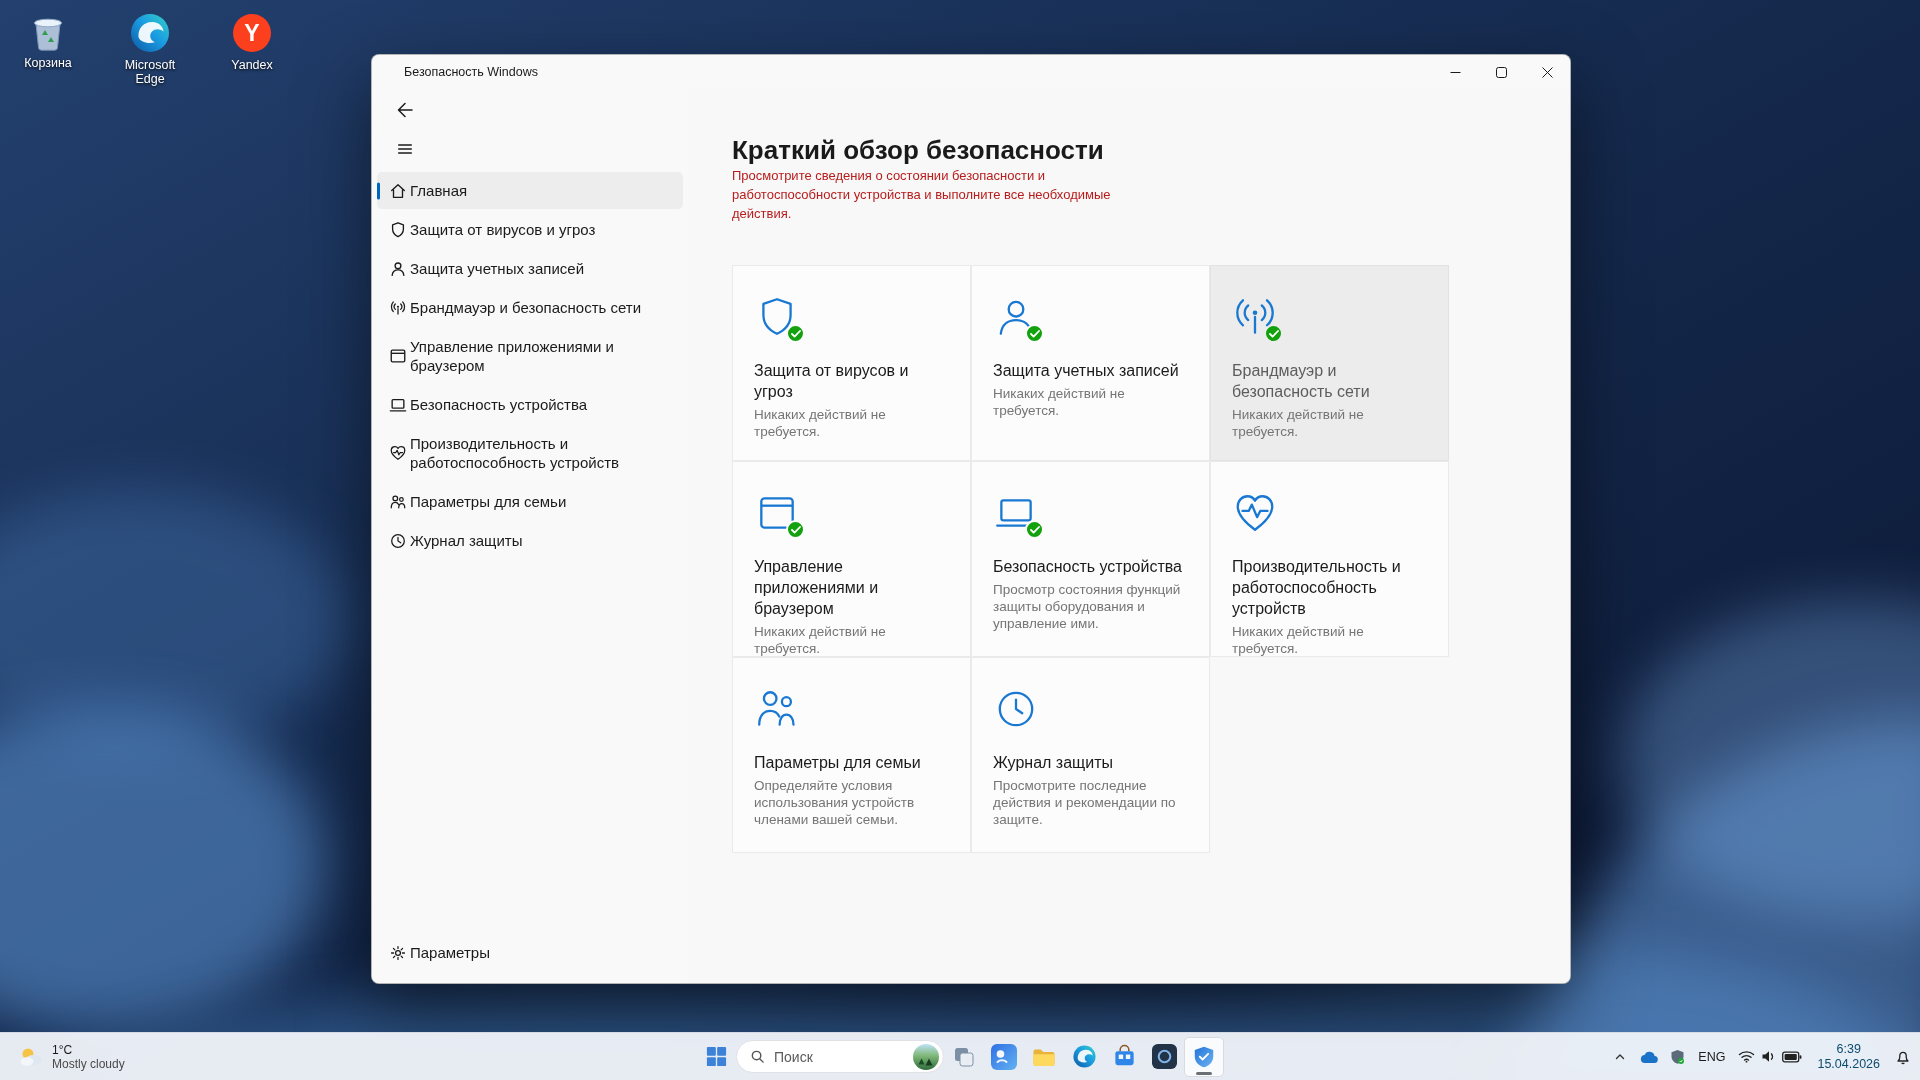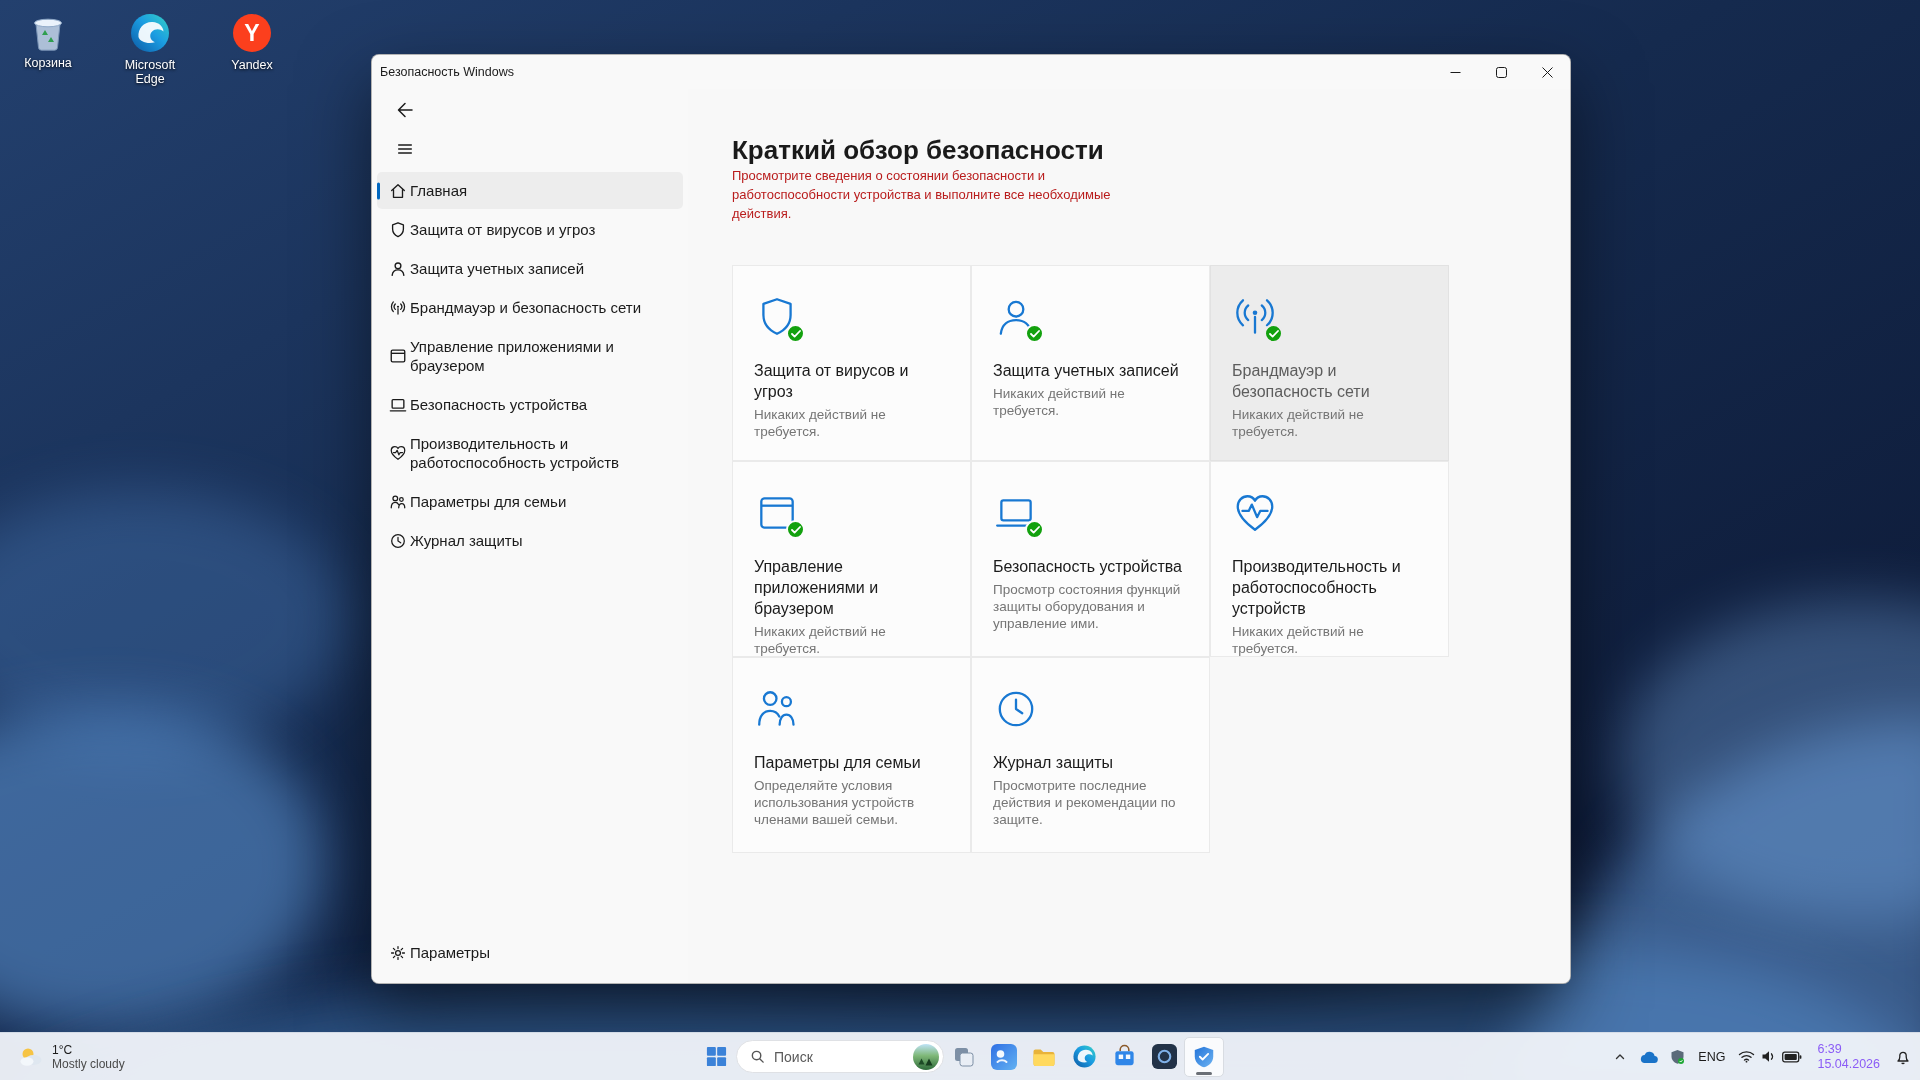--- a/index.html
+++ b/index.html
@@ -12,21 +12,21 @@
 
   
   .desktop-icons{position:absolute;left:8px;top:8px;display:flex;flex-direction:row;gap:22px;z-index:1}
   .desktop-icon{width:80px;display:flex;flex-direction:column;align-items:center;gap:4px;padding:4px 0}
   .di-label{font-size:12.5px;color:#fff;text-shadow:0 1px 3px rgba(0,0,0,.9);text-align:center;line-height:14px;max-width:76px}
 
   
   .window{position:absolute;left:371px;top:54px;width:1200px;height:930px;background:#f9f9f9;border-radius:8px;
     border:1px solid rgba(0,0,0,.28);box-shadow:0 28px 70px rgba(0,0,0,.5);display:flex;flex-direction:column;overflow:hidden;z-index:2}
   .titlebar{height:34px;flex:0 0 34px;display:flex;align-items:center;background:#f9f9f9}
-  .win-title{font-size:12.5px;color:#1b1b1b;padding-left:8px}
+  .win-title{font-size:12.5px;color:#1b1b1b;padding-left:32px}
   .caption-buttons{margin-left:auto;display:flex;height:100%}
   .cap-btn{width:46px;height:100%;display:flex;align-items:center;justify-content:center}
 
   .win-body{flex:1;display:flex;min-height:0}
 
   
   .sidebar{width:316px;flex:0 0 316px;background:#f9f9f9;display:flex;flex-direction:column;padding-bottom:12px}
   .icon-btn{width:34px;height:30px;margin-left:16px;display:flex;align-items:center;justify-content:center;border-radius:5px;color:#1b1b1b}
   .back-btn{margin-top:6px}
   .menu-btn{margin-top:9px}
@@ -63,21 +63,21 @@
   .weather-cond{font-size:12px;color:#4a4a4a}
   .tb-center{margin:0 auto;display:flex;align-items:center;}
   .tb-btn{width:40px;height:40px;border-radius:5px;display:flex;align-items:center;justify-content:center;position:relative}
   .tb-btn.active{background:rgba(255,255,255,.8);border:1px solid #d8dce2}
   .active-pill{position:absolute;bottom:1px;left:50%;transform:translateX(-50%);width:16px;height:3px;border-radius:2px;background:#6b6f76}
   .search-pill{width:208px;height:33px;border-radius:17px;background:#fff;border:1px solid #dfe1e5;display:flex;align-items:center;gap:9px;padding:0 4px 0 13px}
   .search-text{font-size:14px;color:#5a5a5a;flex:1}
   .tb-right{position:absolute;right:4px;height:100%;display:flex;align-items:center;gap:1px}
   .tray-btn{height:40px;min-width:26px;padding:0 5px;display:flex;align-items:center;justify-content:center;gap:6px;border-radius:5px}
   .tray-lang{font-size:12.5px;color:#1b1b1b;padding:0 7px}
-  .tray-clock{display:flex;flex-direction:column;align-items:flex-start;line-height:15px;padding:0 9px;font-size:12.5px;color:#8b5cf6}
+  .tray-clock{display:flex;flex-direction:column;align-items:center;line-height:15px;padding:0 9px;font-size:12.5px;color:#0c4a6e}
 </style>
 </head>
 <body>
 
 <svg class="wallpaper" width="1920" height="1080" viewBox="0 0 1920 1080" preserveAspectRatio="none">
   <defs>
     <linearGradient id="bg" x1="0" y1="0" x2="1" y2="1">
       <stop offset="0" stop-color="#23406e"></stop>
         <stop offset="0.45" stop-color="#152a4e"></stop>
         <stop offset="1" stop-color="#0b1530"></stop>

